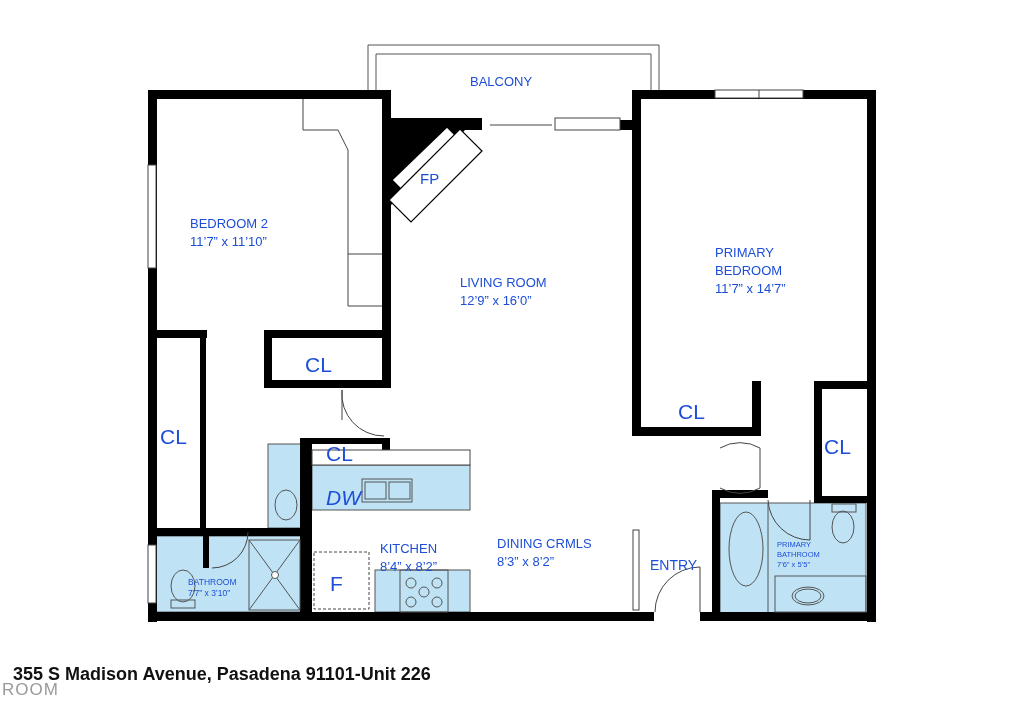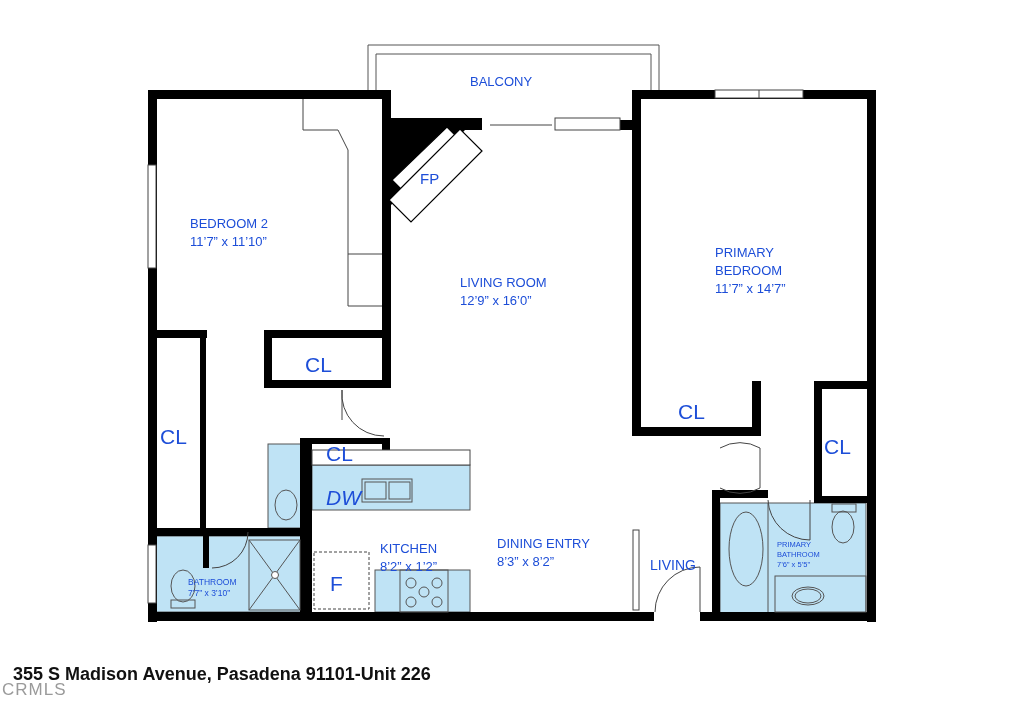--- a/index.html
+++ b/index.html
@@ -144,35 +144,35 @@
 <div class="lbl cl" style="left:160px;top:425px;width:40px;">CL</div>
 <div class="lbl cl" style="left:326px;top:442px;width:40px;">CL</div>
 <div class="lbl cl" style="left:678px;top:400px;width:40px;">CL</div>
 <div class="lbl cl" style="left:824px;top:435px;width:40px;">CL</div>
 
 <div class="lbl cl" style="left:326px;top:486px;width:36px;font-style:italic;">DW</div>
 <div class="lbl cl" style="left:330px;top:572px;width:22px;">F</div>
 
 <div class="lbl room" style="left:380px;top:522px;width:80px;margin-top:18px;">
   <div>KITCHEN</div>
-  <div>8’2” x 1’2”</div>
+  <div>8’4” x 8’2”</div>
 </div>
 
 <div class="lbl room" style="left:497px;top:535px;width:115px;">
-  <div>DINING ENTRY</div>
+  <div>DINING CRMLS</div>
   <div>8’3” x 8’2”</div>
 </div>
 
-<div class="lbl room" style="left:650px;top:556px;width:60px;font-size:14px;">LIVING</div>
+<div class="lbl room" style="left:650px;top:556px;width:60px;font-size:14px;">ENTRY</div>
 
 <div class="lbl small" style="left:188px;top:577px;width:62px;">
   <div>BATHROOM</div>
   <div>7’7” x 3’10”</div>
 </div>
 
 <div class="lbl small" style="left:777px;top:540px;width:62px;font-size:7.5px;line-height:10px;">
   <div>PRIMARY</div>
   <div>BATHROOM</div>
   <div>7’6” x 5’5”</div>
 </div>
 
 <div class="addr">355 S Madison Avenue, Pasadena 91101-Unit 226</div>
-<div class="mls">CRMLS</div>
+<div class="mls">ROOM</div>
 
 </body></html>

